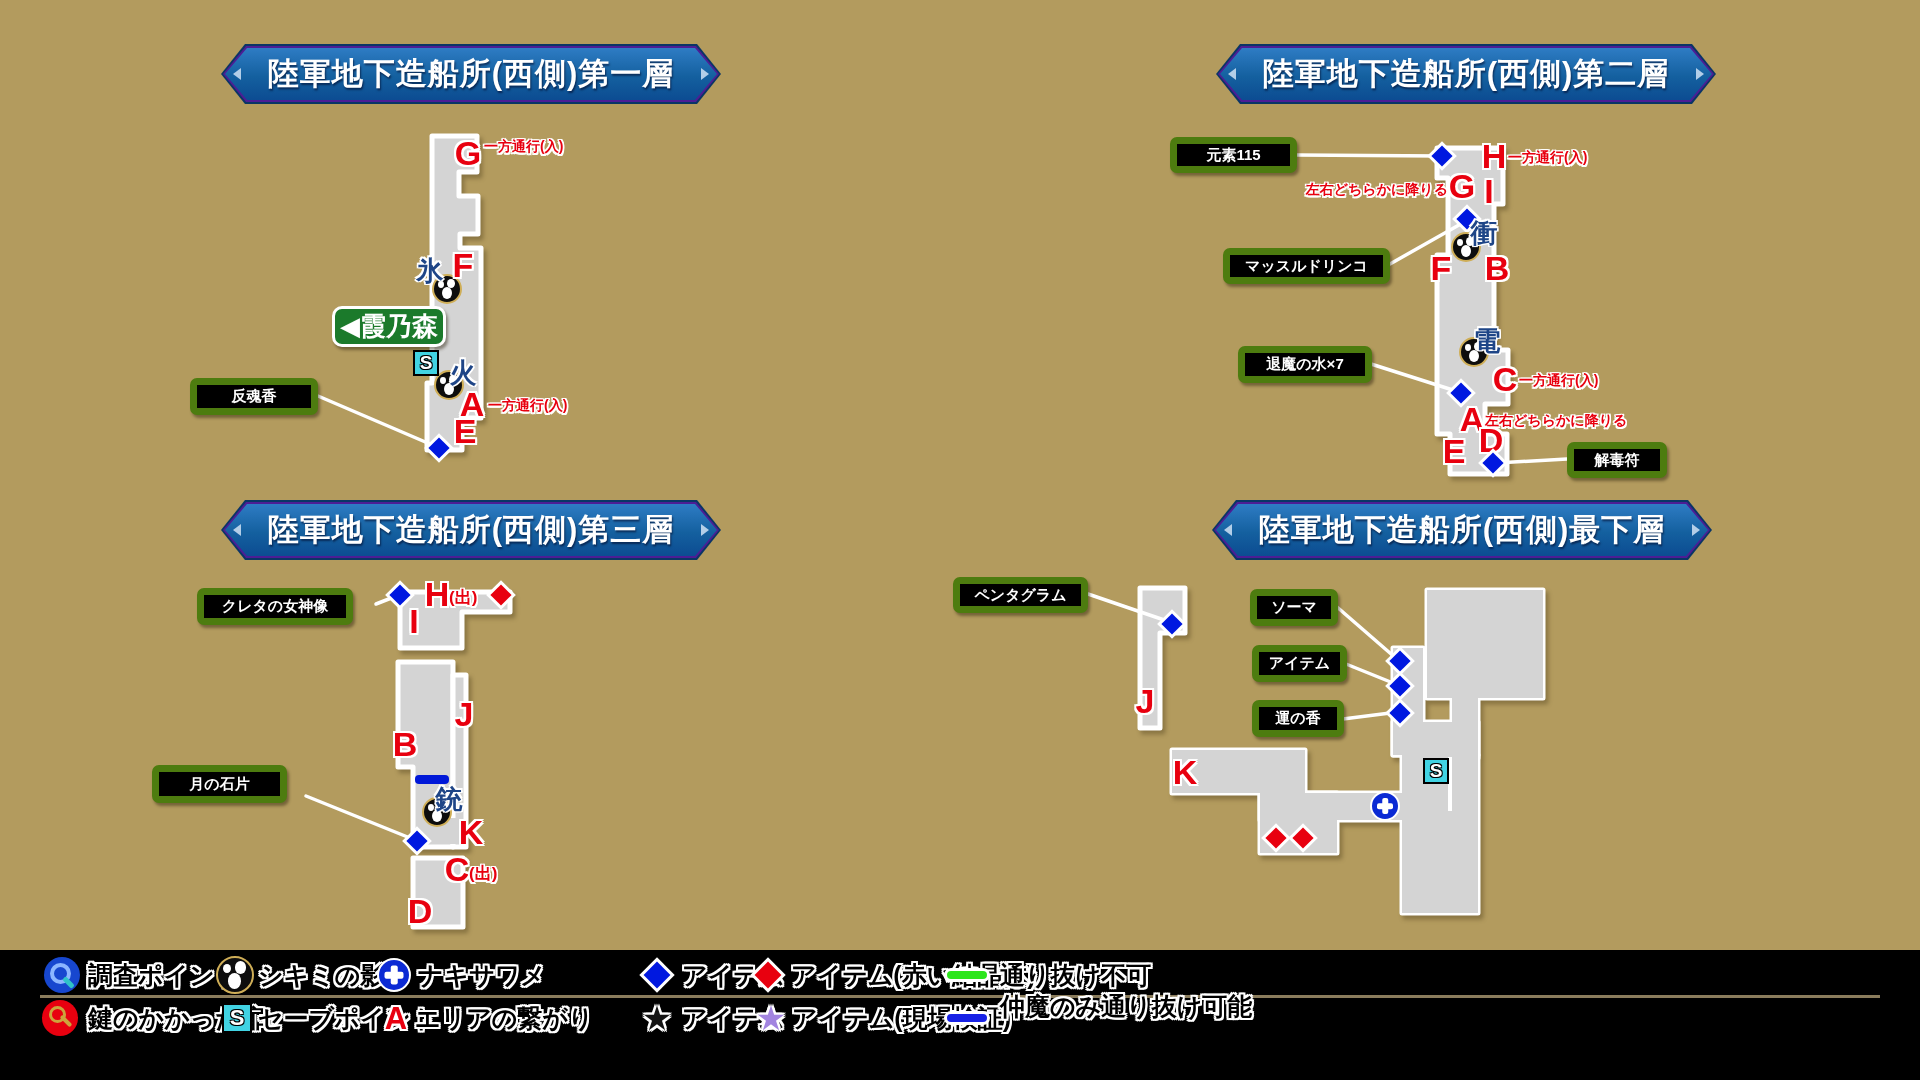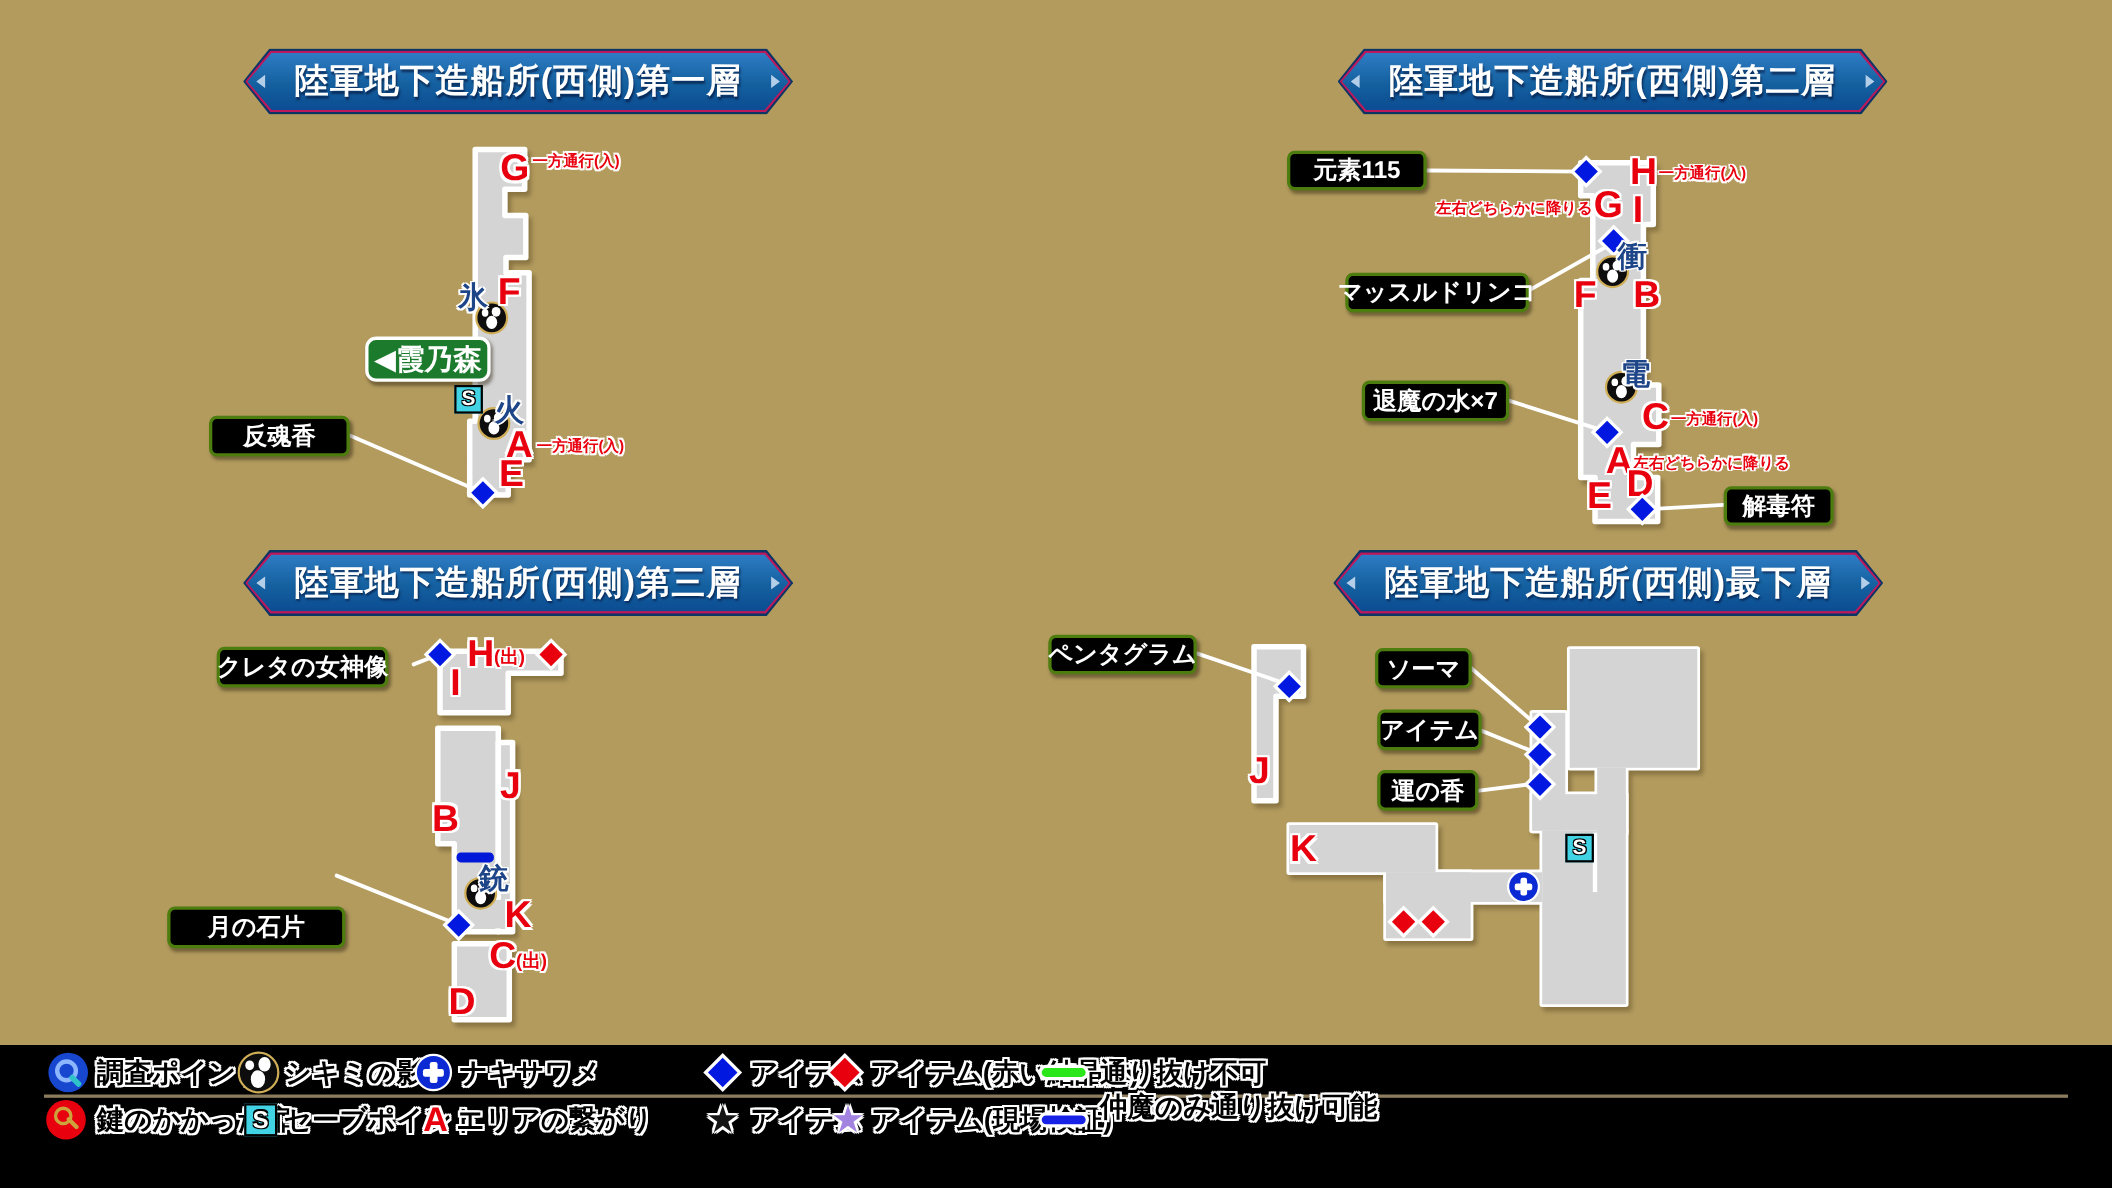--- a/index.html
+++ b/index.html
@@ -11,40 +11,40 @@
   }
   svg.floors{position:absolute;left:0;top:0;z-index:1;}
   .shape{filter:drop-shadow(3px 4px 2px rgba(60,45,15,0.35));}
   
   .ow{text-shadow:-2px -2px 0 #fff,2px -2px 0 #fff,-2px 2px 0 #fff,2px 2px 0 #fff,-2px 0 0 #fff,2px 0 0 #fff,0 -2px 0 #fff,0 2px 0 #fff;}
   .ow-sm{text-shadow:-1.5px -1.5px 0 #fff,1.5px -1.5px 0 #fff,-1.5px 1.5px 0 #fff,1.5px 1.5px 0 #fff,-1.5px 0 0 #fff,1.5px 0 0 #fff,0 -1.5px 0 #fff,0 1.5px 0 #fff;}
   
   .banner{position:absolute;width:500px;height:60px;z-index:2;
     clip-path:polygon(0 50%,24px 0,calc(100% - 24px) 0,100% 50%,calc(100% - 24px) 100%,24px 100%);
     background:#0a3566;filter:drop-shadow(2px 3px 2px rgba(50,40,10,.4));}
-  .banner .b2{position:absolute;inset:2px;clip-path:polygon(0 50%,23px 0,calc(100% - 23px) 0,100% 50%,calc(100% - 23px) 100%,23px 100%);background:#be185d;}
+  .banner .b2{position:absolute;inset:2px;clip-path:polygon(0 50%,23px 0,calc(100% - 23px) 0,100% 50%,calc(100% - 23px) 100%,23px 100%);background:#4c1d95;}
   .banner .b3{position:absolute;inset:2px;clip-path:polygon(0 50%,22px 0,calc(100% - 22px) 0,100% 50%,calc(100% - 22px) 100%,22px 100%);
     background:linear-gradient(180deg,#2e7cc4 0%,#14609f 55%,#0c4c92 100%);
     display:flex;align-items:center;justify-content:center;
     color:#fff;font-weight:bold;font-size:31px;letter-spacing:1px;text-shadow:1px 2px 2px rgba(0,0,30,.55);}
   .banner .b3::before,.banner .b3::after{content:"";position:absolute;top:50%;width:0;height:0;border-top:6px solid transparent;border-bottom:6px solid transparent;transform:translateY(-50%);opacity:.85;}
   .banner .b3::before{left:8px;border-right:8px solid #cfe2f4;}
   .banner .b3::after{right:8px;border-left:8px solid #cfe2f4;}
   
   .letter{position:absolute;transform:translate(-50%,-50%);font-size:34px;font-weight:bold;color:#e8000f;line-height:1;z-index:3;}
   .note{position:absolute;font-size:14px;font-weight:bold;color:#e8000f;white-space:nowrap;z-index:3;}
   .note-big{position:absolute;font-size:17px;font-weight:bold;color:#e8000f;white-space:nowrap;z-index:3;}
   .kanji{position:absolute;transform:translate(-50%,-50%);font-size:27px;font-weight:bold;color:#1e4587;line-height:1;z-index:4;}
   
   .diamond{position:absolute;width:15px;height:15px;transform:translate(-50%,-50%) rotate(45deg);box-shadow:0 0 0 3px #fff;z-index:3;}
   .diamond.blue{background:#0018e0;}
   .diamond.red{background:#e8000f;}
   .diamond.lg{width:19px;height:19px;}
   
-  .item-label{position:absolute;background:#000;border:3px solid #4d7c0f;border-radius:7px;color:#fff;font-weight:bold;font-size:22px;
+  .item-label{position:absolute;background:#000;border:7px solid #4d7c0f;border-radius:7px;color:#fff;font-weight:bold;font-size:15px;
     display:flex;align-items:center;justify-content:center;white-space:nowrap;box-sizing:border-box;
     box-shadow:2px 3px 3px rgba(40,30,10,.45);z-index:4;}
   .road-sign{position:absolute;background:#1b7a2b;border:3px solid #fff;border-radius:10px;color:#fff;font-weight:bold;font-size:26px;
     display:flex;align-items:center;justify-content:center;box-sizing:border-box;box-shadow:2px 3px 3px rgba(40,30,10,.45);z-index:4;}
   
   .save-box{position:absolute;width:26px;height:26px;background:#41d3e3;border:2px solid #000;box-sizing:border-box;
     color:#fff;font-weight:bold;font-size:19px;line-height:21px;text-align:center;z-index:4;
     text-shadow:1px 1px 0 #000,-1px -1px 0 #000,1px -1px 0 #000,-1px 1px 0 #000;}
   .save-box.lg{width:30px;height:30px;font-size:22px;line-height:25px;transform:translate(-50%,-50%);}
   
@@ -227,21 +227,21 @@
 <span class="letter ow" style="left:414px;top:621px;">I</span>
 <span class="letter ow" style="left:405px;top:744px;">B</span>
 <span class="letter ow" style="left:464px;top:714px;">J</span>
 <span class="demon-bar" style="left:415px;top:775px;"></span>
 <span class="kanji ow-sm" style="left:449px;top:799px;">銃</span>
 <span class="shadow-icon" style="left:437px;top:812px;">
     <i class="e1"></i>
     <i class="e2"></i>
     <i class="m"></i>
   </span>
-<div class="item-label" style="left:152px;top:824px;width:162px;height:38px;">月の石片</div>
+<div class="item-label" style="left:152px;top:765px;width:135px;height:38px;">月の石片</div>
 <span class="diamond blue" style="left:417px;top:841px;"></span>
 <span class="letter ow" style="left:471px;top:832px;">K</span>
 <span class="letter ow" style="left:457px;top:869px;">C</span>
 <span class="note-big ow-sm" style="left:469px;top:862px;">(出)</span>
 <span class="letter ow" style="left:420px;top:911px;">D</span>
 
 <div class="item-label" style="left:953px;top:577px;width:135px;height:36px;">ペンタグラム</div>
 <span class="diamond blue" style="left:1172px;top:624px;"></span>
 <span class="letter ow" style="left:1145px;top:701px;">J</span>
 <div class="item-label" style="left:1250px;top:589px;width:88px;height:37px;">ソーマ</div>

